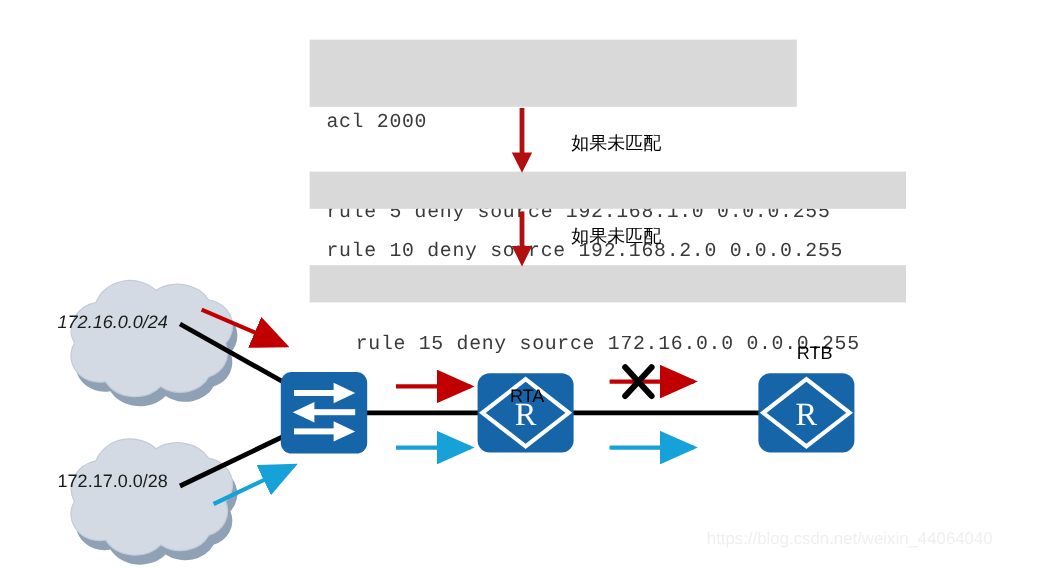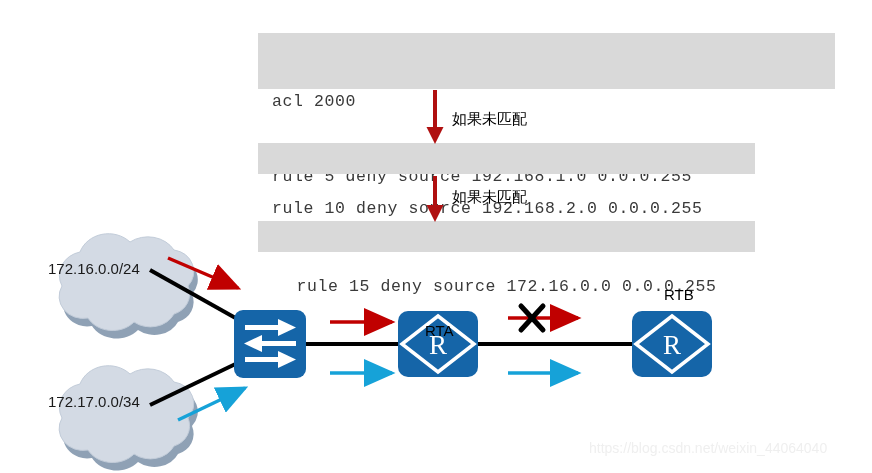--- a/index.html
+++ b/index.html
@@ -10,48 +10,49 @@
   #stage{position:absolute;left:0;top:0;width:872px;height:473px;}
 
   
   .rule-box{
     position:absolute;background:#d9d9d9;
     font-family:"Liberation Mono","DejaVu Sans Mono",monospace;
     font-size:16.5px;color:#3a3a3a;letter-spacing:.6px;
     white-space:pre;padding:6px 14px 8px 14px;box-sizing:border-box;
     line-height:25px;
   }
-  #rule-box-1{left:258px;top:33px;width:577px;height:56px;}
+  #rule-box-1{left:258px;top:33px;width:406px;height:56px;}
   #rule-box-2{left:258px;top:143px;width:497px;height:31px;padding-top:3px;}
   #rule-box-3{left:258px;top:221px;width:497px;height:31px;padding-top:3px;text-align:center;}
   .rule-line{display:block;}
 
   
   .down-arrow{position:absolute;}
   #flow-arrow-1{left:424px;top:90px;}
   #flow-arrow-2{left:424px;top:176px;}
 
   .cn-label{
     position:absolute;font-size:15px;color:#000;
     font-family:Liberation Serif, serif;
     white-space:nowrap;
+    margin-left:24px;
   }
   #flow-label-1{left:452px;top:110px;}
   #flow-label-2{left:452px;top:188px;}
 
   .dev-label{
     position:absolute;font-size:15px;color:#000;white-space:nowrap;
   }
   #label-rta{left:425px;top:286px;margin-top:36px;}
   #label-rtb{left:664px;top:286px;}
 
   .cloud-label{
     position:absolute;font-size:15px;color:#1a1a1a;white-space:nowrap;
   }
-  #cloud-label-1{left:48px;top:260px;}
+  #cloud-label-1{left:48px;top:260px;font-style:italic;}
   #cloud-label-2{left:48px;top:393px;}
 
   
   #watermark{
     position:absolute;left:589px;top:440px;
     font-size:14px;color:#efefef;white-space:nowrap;
     font-family:"Liberation Sans","DejaVu Sans",sans-serif;
   }
 </style>
 </head>
@@ -161,16 +162,16 @@
       <rect x="632" y="311" width="80" height="66" rx="10" ry="10" fill="#1565a8"></rect>
       <polygon points="672,316 708,344 672,372 636,344" fill="none" stroke="#ffffff" stroke-width="3.5"></polygon>
       <text x="672" y="354" text-anchor="middle" fill="#ffffff" font-family="Liberation Serif, DejaVu Serif, serif" font-size="27">R</text>
     </g>
   </svg>
 
   <div class="dev-label" id="label-rta">RTA</div>
   <div class="dev-label" id="label-rtb">RTB</div>
 
   <div class="cloud-label" id="cloud-label-1">172.16.0.0/24</div>
-  <div class="cloud-label" id="cloud-label-2">172.17.0.0/34</div>
+  <div class="cloud-label" id="cloud-label-2">172.17.0.0/28</div>
 
   <div id="watermark">https://blog.csdn.net/weixin_44064040</div>
 </div>
 
 </body></html>

